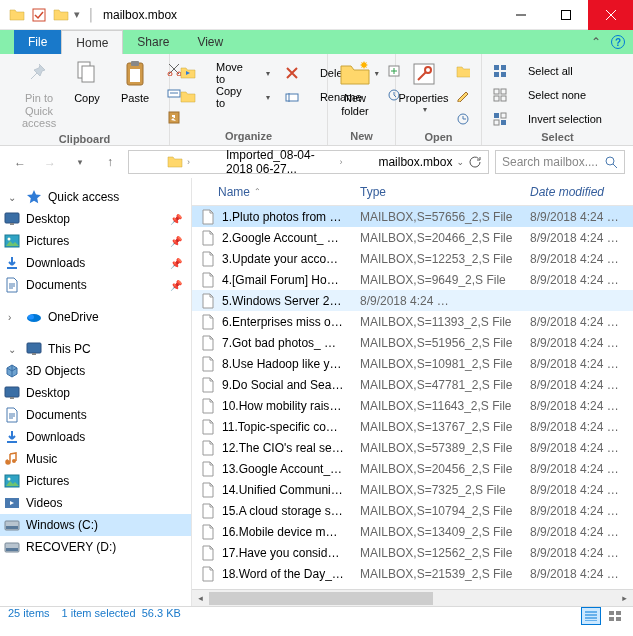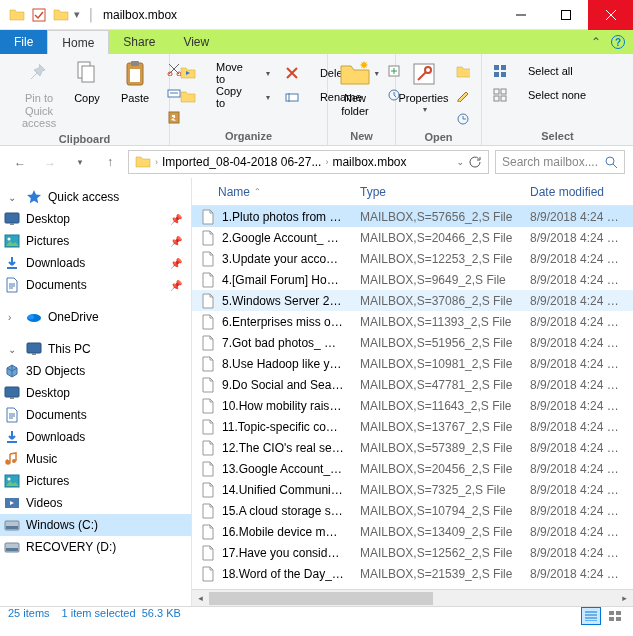--- a/index.html
+++ b/index.html
@@ -9,21 +9,21 @@
 .titlebar { height: 30px; background: #fff; display: flex; align-items: center; border-bottom: 1px solid #e5e5e5; }
 .qat { display: flex; align-items: center; gap: 4px; padding-left: 8px; }
 .qat-icon { width: 18px; height: 18px; display: inline-flex; align-items: center; justify-content: center; }
 .title-sep { color: #999; margin: 0 8px; }
 .title-text { color: #000; font-size: 12px; }
 .win-controls { margin-left: auto; display: flex; }
 .win-btn { width: 45px; height: 30px; display: flex; align-items: center; justify-content: center; color: #000; }
 .win-btn.close { background: #e81123; color: #fff; }
 
 
-.ribbon-tabs { height: 24px; display: flex; align-items: stretch; padding-left: 0; background: #bef264; }
+.ribbon-tabs { height: 24px; display: flex; align-items: stretch; padding-left: 14px; background: #86efac; }
 .ribbon-tab { padding: 3px 14px; font-size: 12px; color: #333; display: flex; align-items: center; }
 .ribbon-tab.file { background: #1979ca; color: #fff; }
 .ribbon-tab.active { border: 1px solid #d0d0d0; border-bottom: none; background: #f5f6f7; }
 .ribbon-help { margin-left: auto; display: flex; align-items: center; padding-right: 8px; gap: 10px; color: #0078d7; }
 
 
 .ribbon { height: 92px; background: #f5f6f7; border-bottom: 1px solid #dadada; display: flex; }
 .ribbon-group { border-right: 1px solid #e0e0e0; display: flex; flex-direction: column; padding: 2px 6px 2px 6px; }
 .ribbon-group-body { flex: 1; display: flex; align-items: flex-start; gap: 6px; }
 .ribbon-group-label { text-align: center; font-size: 11px; color: #666; padding: 1px 0; font-weight: bold; }
@@ -35,21 +35,21 @@
 .stack { display: flex; flex-direction: column; gap: 2px; padding-top: 2px; }
 .stack-item { display: flex; align-items: center; gap: 20px; font-size: 11px; height: 22px; padding: 0 4px; }
 .stack-item .i16 { width: 16px; height: 16px; display: flex; align-items: center; justify-content: center; }
 .drop-arrow { font-size: 8px; color: #555; margin-left: 3px; }
 
 
 .addr-row { height: 32px; display: flex; align-items: center; padding: 0 8px; gap: 6px; }
 .nav-btn { width: 24px; height: 24px; display: flex; align-items: center; justify-content: center; color: #666; }
 .nav-btn.disabled { color: #ccc; }
 .addr-box { flex: 1; height: 24px; border: 1px solid #ccc; display: flex; align-items: center; padding: 0 2px; font-size: 12px; }
-.addr-seg { display: flex; align-items: center; gap: 4px; padding: 0 4px; }
+.addr-seg { display: flex; align-items: center; gap: 4px; padding: 0 4px; margin-left: 32px; }
 .addr-chev { color: #888; font-size: 9px; }
 .addr-right { margin-left: auto; display: flex; align-items: center; gap: 4px; padding-right: 4px; }
 .search-box { width: 130px; height: 24px; border: 1px solid #ccc; display: flex; align-items: center; padding: 0 6px; color: #888; gap: 4px; }
 .search-box .ph { flex: 1; overflow: hidden; text-overflow: ellipsis; white-space: nowrap; }
 
 
 .main { display: flex; height: 428px; }
 .nav-pane { width: 192px; border-right: 1px solid #e5e5e5; overflow-y: auto; padding-top: 8px; font-size: 12px; }
 .tree-item { display: flex; align-items: center; height: 22px; padding-left: 4px; gap: 6px; }
 .tree-item.root { padding-left: 8px; font-weight: 400; }
@@ -57,21 +57,21 @@
 .tree-item.selected { background: #cce8ff; }
 .tree-item .i16 { width: 16px; height: 16px; display: flex; align-items: center; justify-content: center; }
 .pin { margin-left: auto; margin-right: 8px; color: #666; font-size: 10px; }
 .tree-gap { height: 10px; }
 
 .content { flex: 1; display: flex; flex-direction: column; position: relative; }
 .cols { display: flex; height: 28px; border-bottom: 1px solid #e5e5e5; align-items: center; color: #355e9c; font-size: 12px; }
 .col { padding: 0 8px; display: flex; align-items: center; gap: 4px; }
 .col-name { width: 160px; padding-left: 26px; }
 .col-type { width: 170px; }
-.col-date { width: 110px;}
+.col-date { width: 110px; font-style: italic;}
 .sort-arrow { font-size: 8px; color: #777; }
 
 .file-list { flex: 1; overflow: hidden; }
 .row { display: flex; height: 21px; align-items: center; font-size: 12px; }
 .row.selected { background: #cce8ff; }
 .row.hover { background: #e5f3ff; }
 .cell { overflow: hidden; text-overflow: ellipsis; white-space: nowrap; padding: 0 8px; }
 .cell-name { width: 160px; display: flex; align-items: center; gap: 6px; }
 .cell-name .i16 { width: 16px; height: 16px; flex-shrink: 0; }
 .cell-name .txt { overflow: hidden; text-overflow: ellipsis; white-space: nowrap; }
@@ -404,20 +404,31 @@
             <span class="i16">
               <svg width="14" height="14">
                 <rect x="1" y="1" width="5" height="5" fill="none" stroke="#888"></rect>
                 <rect x="8" y="1" width="5" height="5" fill="none" stroke="#888"></rect>
                 <rect x="1" y="8" width="5" height="5" fill="none" stroke="#888"></rect>
                 <rect x="8" y="8" width="5" height="5" fill="none" stroke="#888"></rect>
               </svg>
             </span>
             <span>Select none</span>
           </div>
+        <div class="stack-item">
+            <span class="i16">
+              <svg width="14" height="14">
+                <rect x="1" y="1" width="5" height="5" fill="#4a7ab0"></rect>
+                <rect x="8" y="1" width="5" height="5" fill="none" stroke="#888"></rect>
+                <rect x="1" y="8" width="5" height="5" fill="none" stroke="#888"></rect>
+                <rect x="8" y="8" width="5" height="5" fill="#4a7ab0"></rect>
+              </svg>
+            </span>
+            <span>Invert selection</span>
+          </div>
       </div>
     </div>
     <div class="ribbon-group-label">Select</div>
   </div>
 </div>
 
 <div class="addr-row">
   <div class="nav-btn">←</div>
   <div class="nav-btn disabled">→</div>
   <div class="nav-btn" style="font-size:9px">▾</div>
@@ -654,21 +665,20 @@
         </div>
         <div class="row hover">
           <div class="cell cell-name">
             <span class="i16">
               <svg width="16" height="16">
                 <use href="#ic-file"></use>
               </svg>
             </span>
             <span class="txt">5.Windows Server 2016...</span>
           </div>
-          <div class="cell cell-type">MAILBOX,S=37086_2,S File</div>
           <div class="cell cell-date">8/9/2018 4:24 PM</div>
         </div>
         <div class="row">
           <div class="cell cell-name">
             <span class="i16">
               <svg width="16" height="16">
                 <use href="#ic-file"></use>
               </svg>
             </span>
             <span class="txt">6.Enterprises miss out ...</span>

